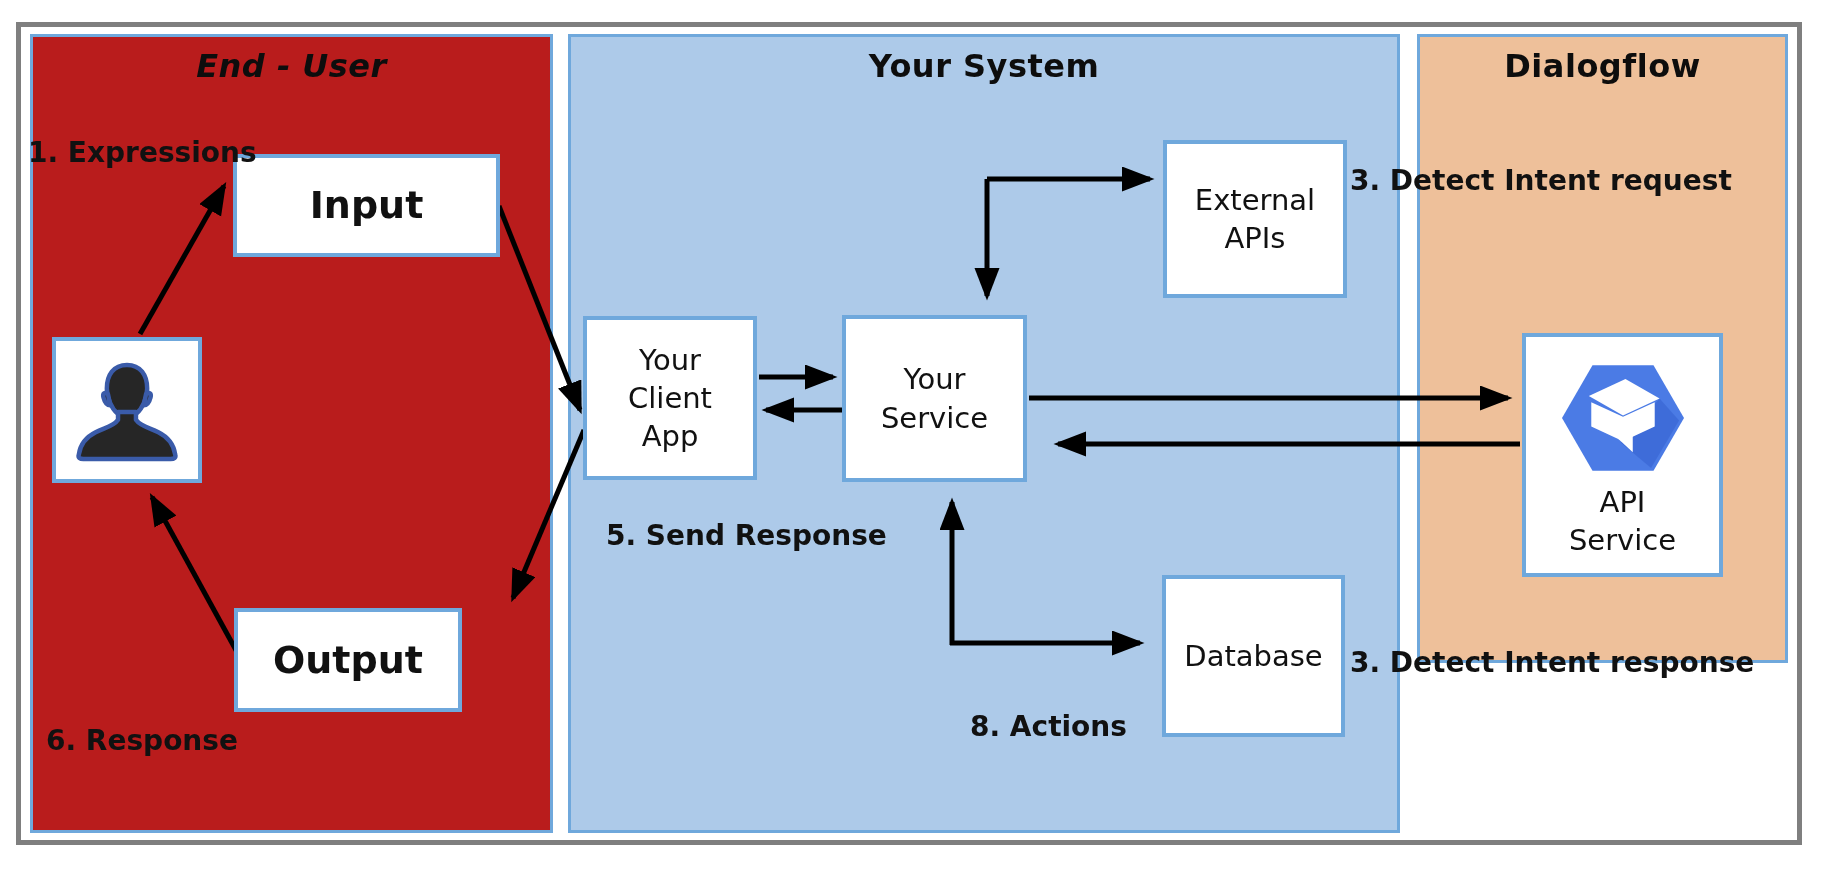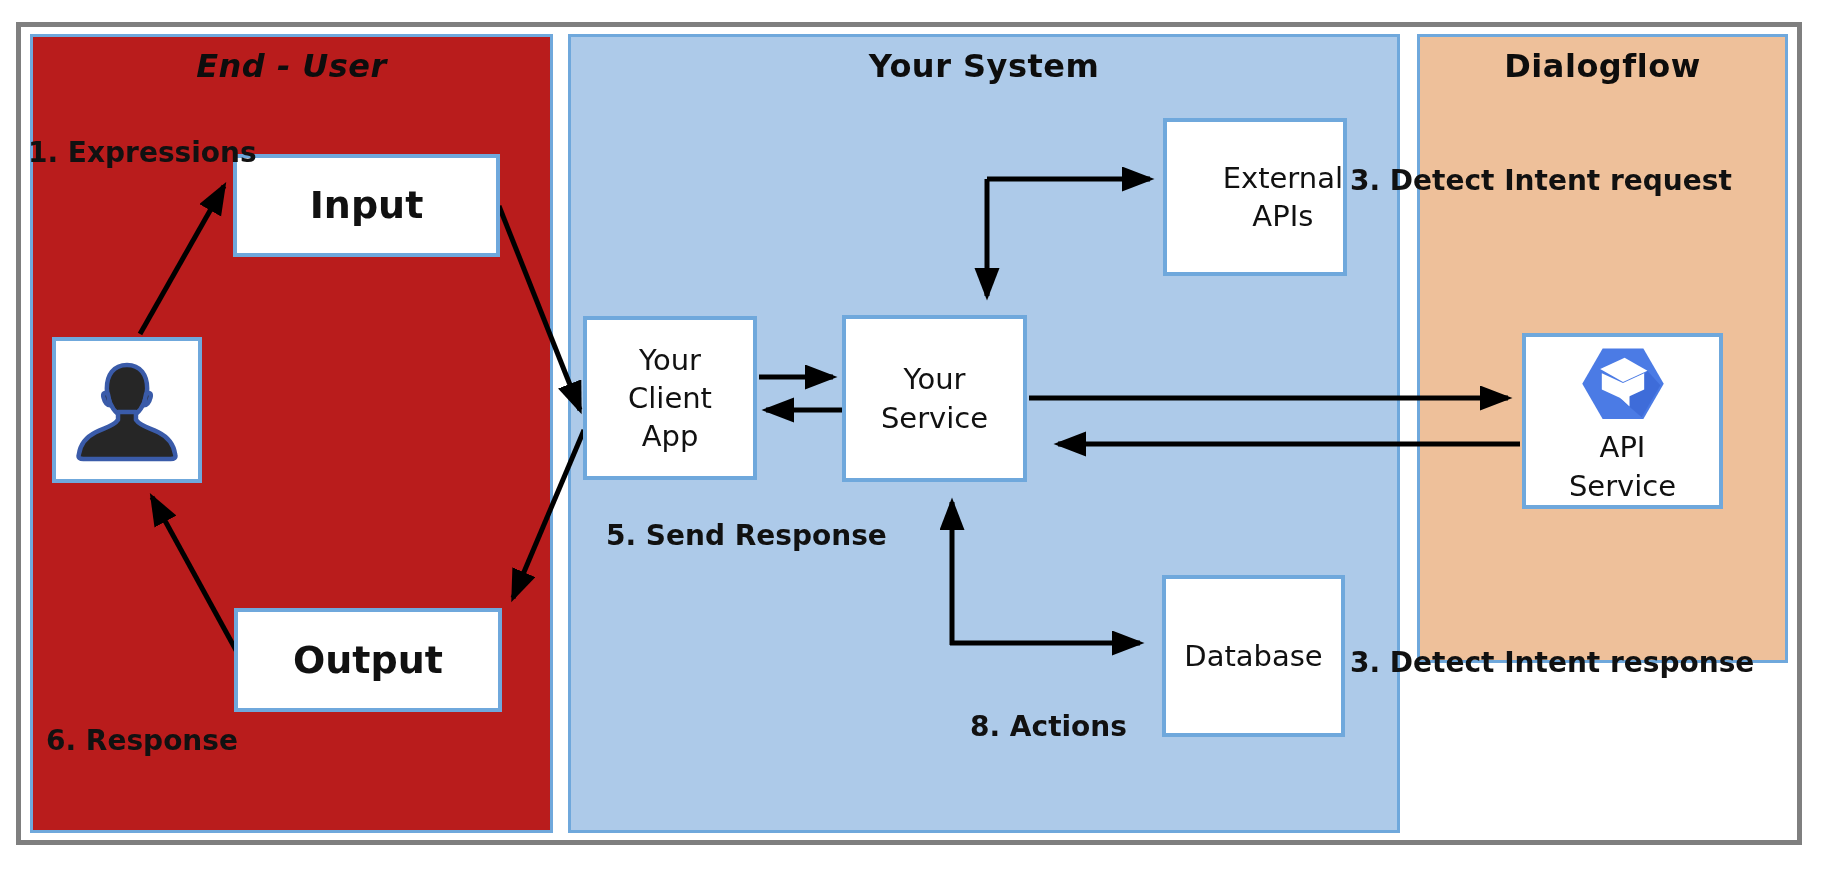--- a/index.html
+++ b/index.html
@@ -22,26 +22,26 @@
   }
   .node{
     position:absolute;background:#ffffff;border:4px solid #6FA8DC;box-sizing:border-box;
     display:flex;align-items:center;justify-content:center;flex-direction:column;
     color:#111111;text-align:center;
   }
   .node-label{white-space:pre-line;font-size:29px;line-height:1.32;}
   .node-label-bold{font-weight:bold;font-size:38px;}
   .node-input{left:233px;top:126px;width:267px;height:103px;margin-top:28px;}
   .node-user{left:52px;top:337px;width:150px;height:146px;justify-content:flex-end;padding-bottom:8px;}
-  .node-output{left:234px;top:608px;width:268px;height:104px;}
+  .node-output{left:234px;top:608px;width:228px;height:104px;}
   .node-client-app{left:583px;top:316px;width:174px;height:164px;}
   .node-service{left:842px;top:315px;width:185px;height:167px;}
-  .node-external-apis{left:1163px;top:118px;width:184px;height:158px;align-items:flex-end;}
+  .node-external-apis{left:1163px;top:140px;width:184px;height:158px;}
   .node-database{left:1162px;top:575px;width:183px;height:162px;}
-  .node-api-service{left:1522px;top:333px;width:201px;height:176px;padding-top:6px;}
+  .node-api-service{left:1522px;top:333px;width:201px;height:244px;padding-top:6px;}
   .flow-label{
     position:absolute;font-weight:bold;font-size:28px;color:#111111;white-space:nowrap;
   }
   .fl-1{left:28px;top:136px;}
   .fl-2{left:1350px;top:164px;}
   .fl-3{left:1350px;top:646px;}
   .fl-4{left:970px;top:710px;}
   .fl-5{left:606px;top:519px;}
   .fl-6{left:46px;top:724px;text-align:center;}
   .arrow-layer{position:absolute;left:0;top:0;width:1822px;height:870px;pointer-events:none;}

